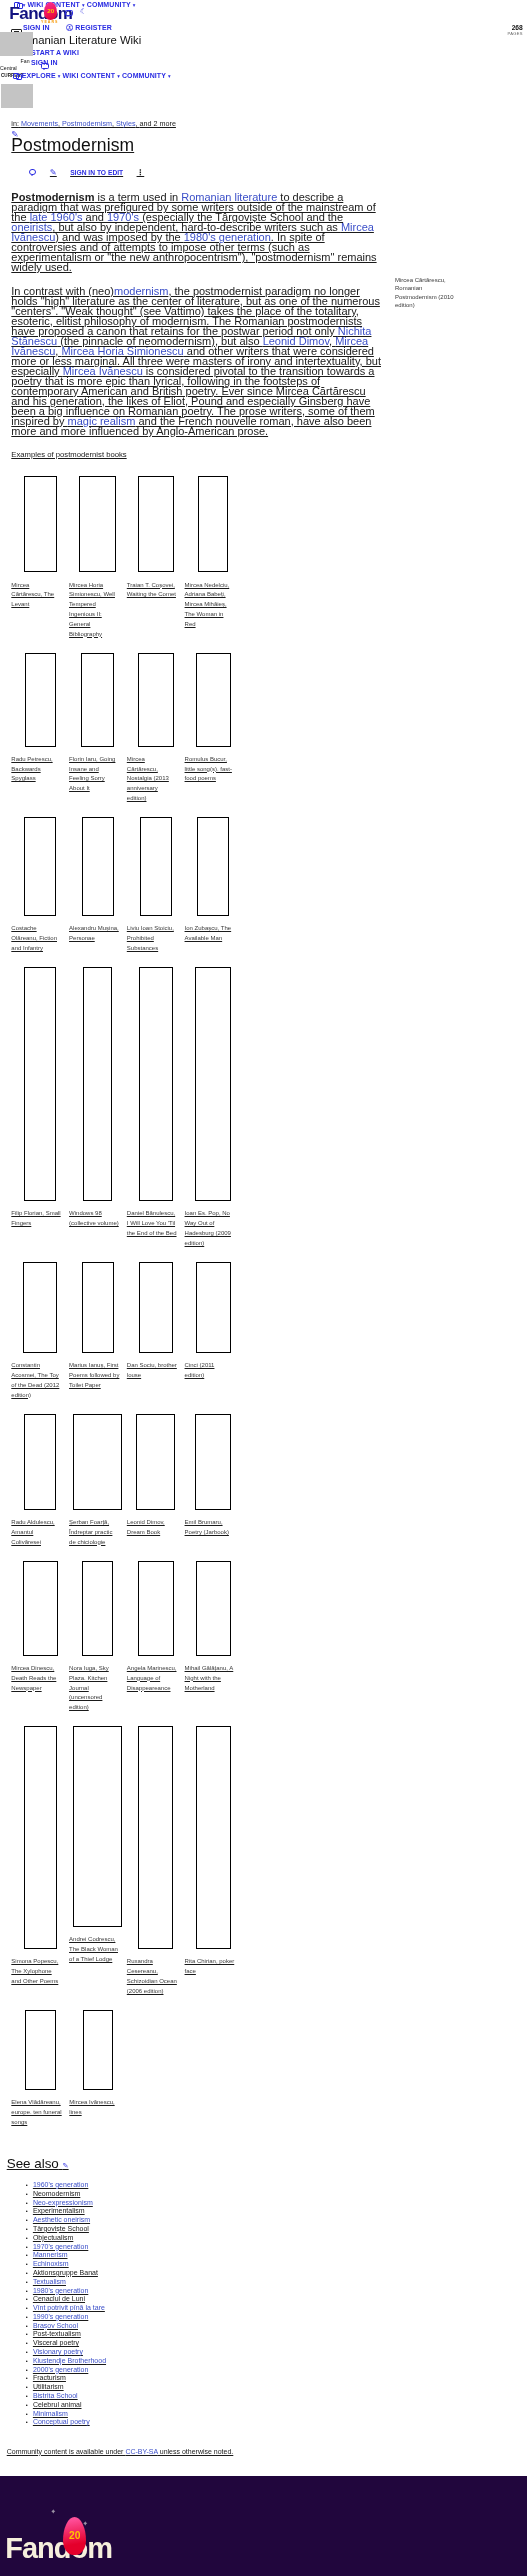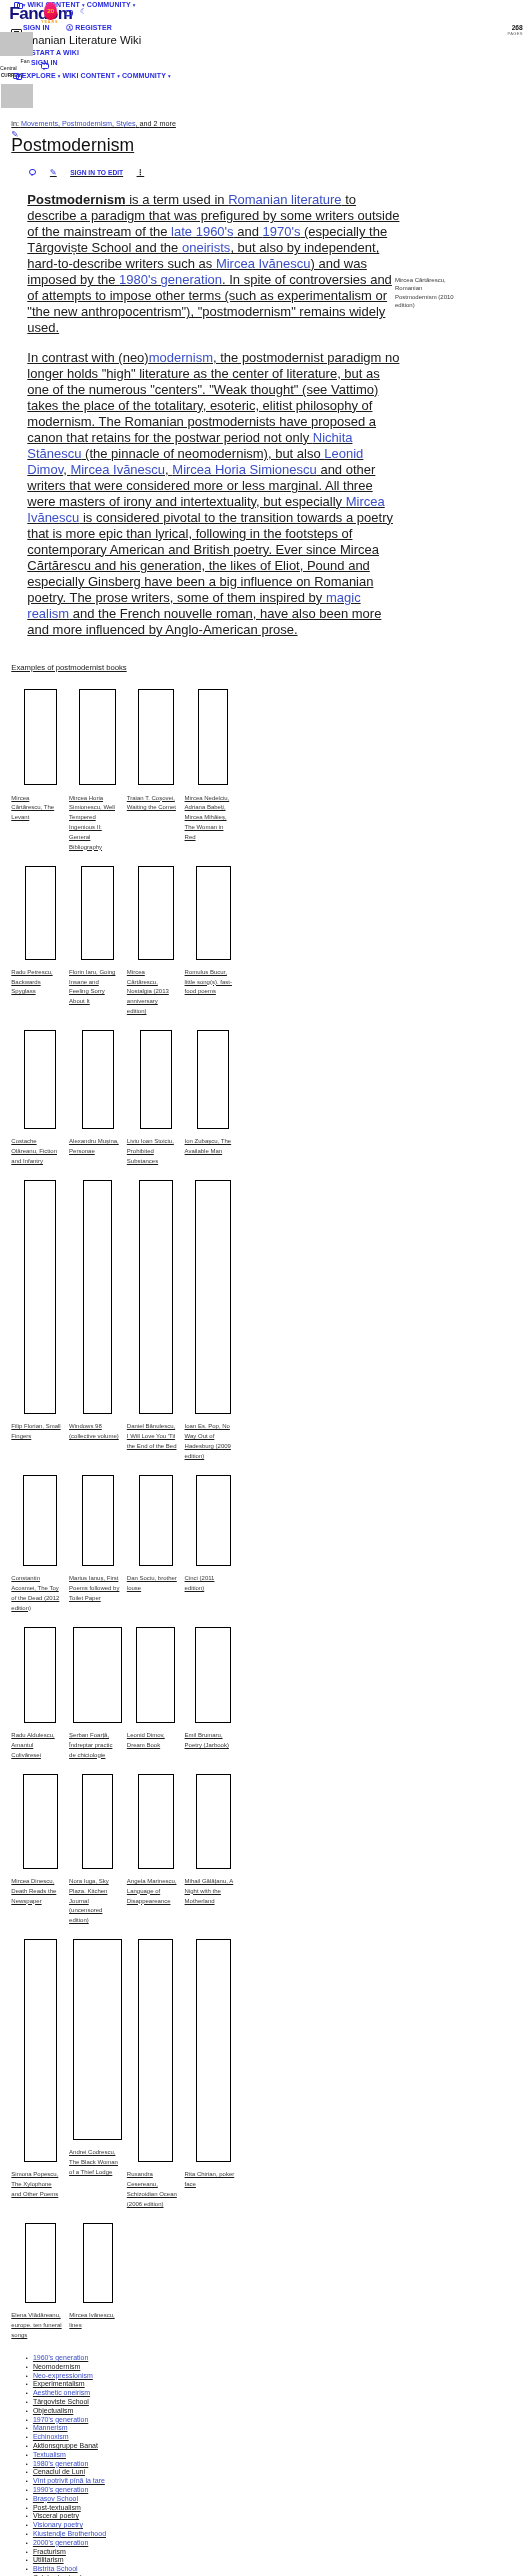--- a/index.html
+++ b/index.html
@@ -46,23 +46,23 @@
   
   #article { position:relative; padding:0 0 0 11.3px; width:515px;text-decoration:underline; }
   .crumbs { font-size:7.2px; margin-top:5.2px; }
   .crumbs .sep { color:#1a1a1a; }
   h1.title { font-size:17.5px; font-weight:400; color:#0f0f0f; margin-top:7.2px; letter-spacing:0.1px;}
   .title-pencil { color:#2a2ce2; font-size:8.8px; position:absolute; top:-6.2px; left:0; }
   .actions { margin:9.3px 0 0 17.5px; display:flex; align-items:center; gap:13.4px; height:13.4px;}
   .actions .edit-lbl { font-size:6.7px; font-weight:bold; color:#2a2ce2; }
   .kebab { color:#222; font-size:7.7px; font-weight:bold; }
   .pencil-blue { color:#2a2ce2; font-size:8.2px; }
-  p.body-p { font-size:13px; line-height:16px; max-width:374px; margin-top:13.4px; color:#202020;margin-left:16px;}
+  p.body-p { font-size:11px; line-height:10px; max-width:374px; margin-top:13.4px; color:#202020;}
   .fig-cap { position:absolute; right:52px; top:157px; width:68px; font-size:6px; line-height:8.2px; color:#3a3a3a; }
-  .gallery-intro { font-size:7.7px; margin-top:25px; color:#202020;}
+  .gallery-intro { font-size:7.7px; margin-top:14px; color:#202020;}
 
   
   #gallery { margin-top:17.5px; }
   .g-row { display:flex; width:231px; margin-bottom:13.4px; }
   .g-item { width:58px; display:flex; flex-direction:column; }
   .g-boxwrap { display:flex; justify-content:center; align-items:flex-start; }
   .g-box { border:0.5px solid #000; background:#fff; }
   .g-cap { font-size:6px; line-height:9.8px; color:#3a3a3a; margin-top:8.2px; padding-right:7.2px;}
 
   
@@ -394,20 +394,24 @@
         </div>
         <div class="g-item">
           <div class="g-boxwrap">
             <div class="g-box" style="width: 30px; height: 80px;"></div>
           </div>
           <div class="g-cap">Mircea Ivănescu, lines</div>
         </div>
       </div>
     </div>
 
+  <h2 class="see-also">
+    <span>See also</span>
+    <span class="pencil-blue">✎</span>
+  </h2>
   <ul class="sa-list" id="see-also-list">
       <li><span class="lnk">1960's generation</span></li>
       <li><span class="sa-plain">Neomodernism</span></li>
       <li><span class="lnk">Neo-expressionism</span></li>
       <li><span class="sa-plain">Experimentalism</span></li>
       <li><span class="lnk">Aesthetic oneirism</span></li>
       <li><span class="sa-plain">Târgoviște School</span></li>
       <li><span class="sa-plain">Objectualism</span></li>
       <li><span class="lnk">1970's generation</span></li>
       <li><span class="lnk">Mannerism</span></li>

